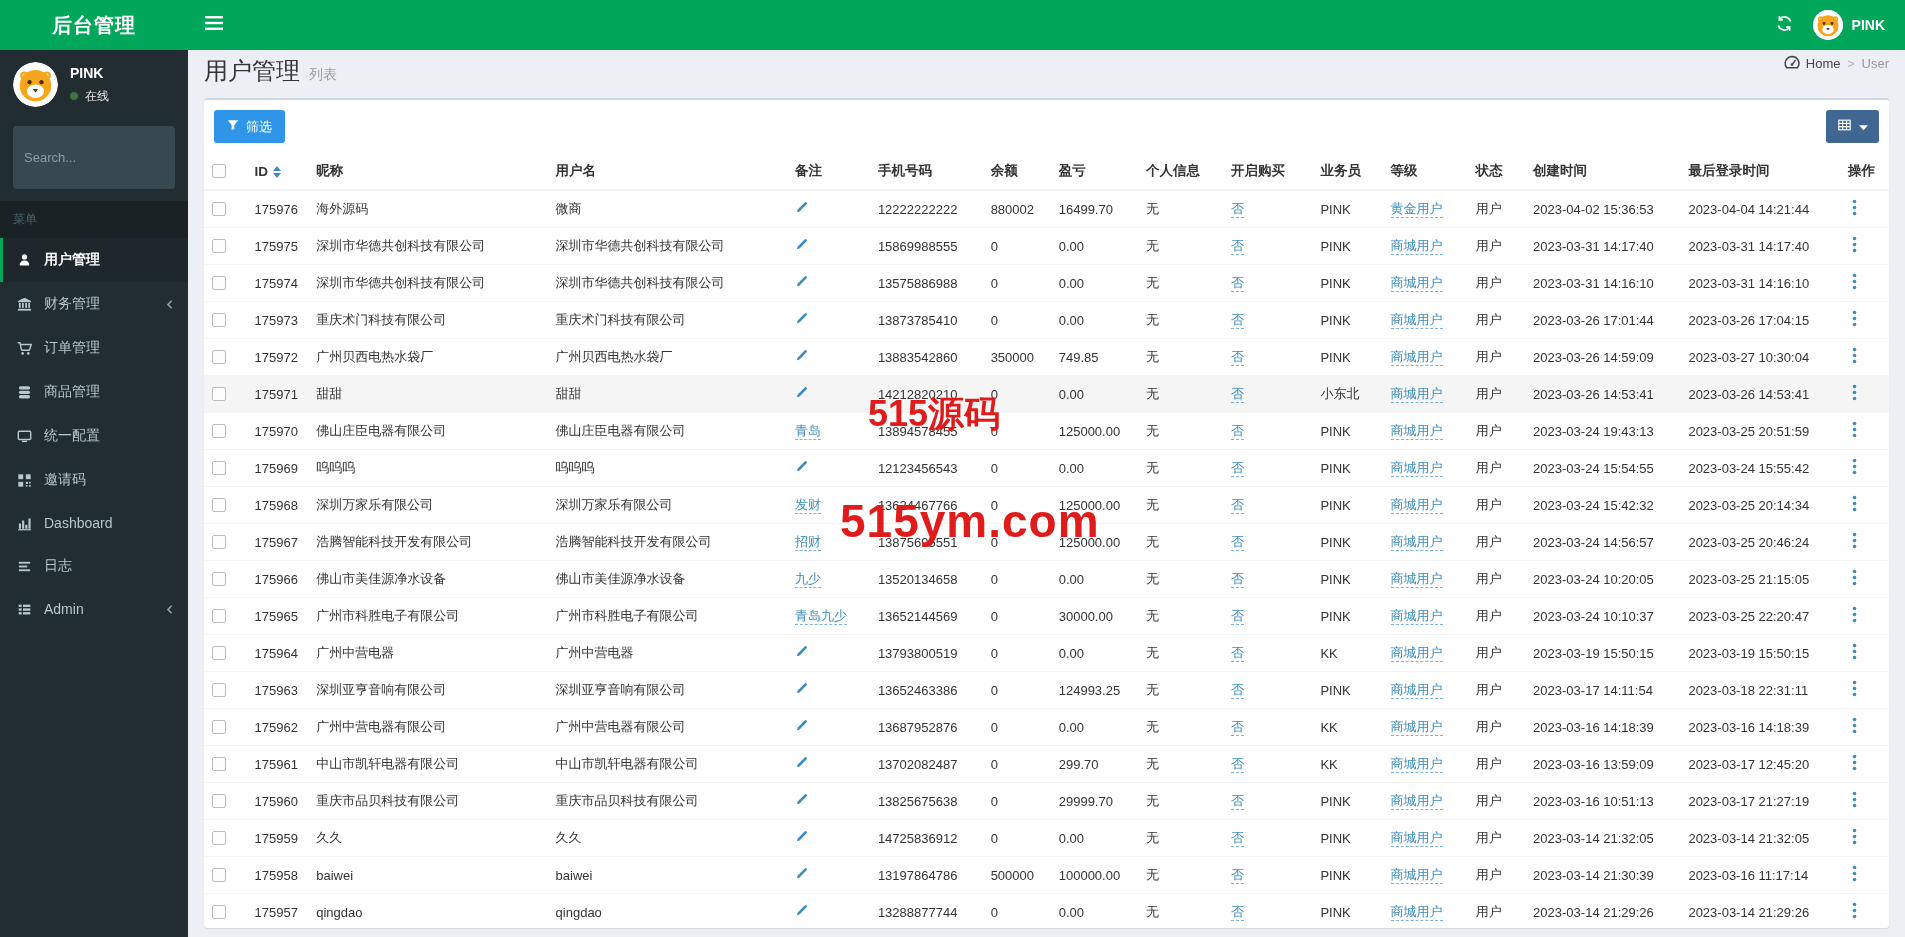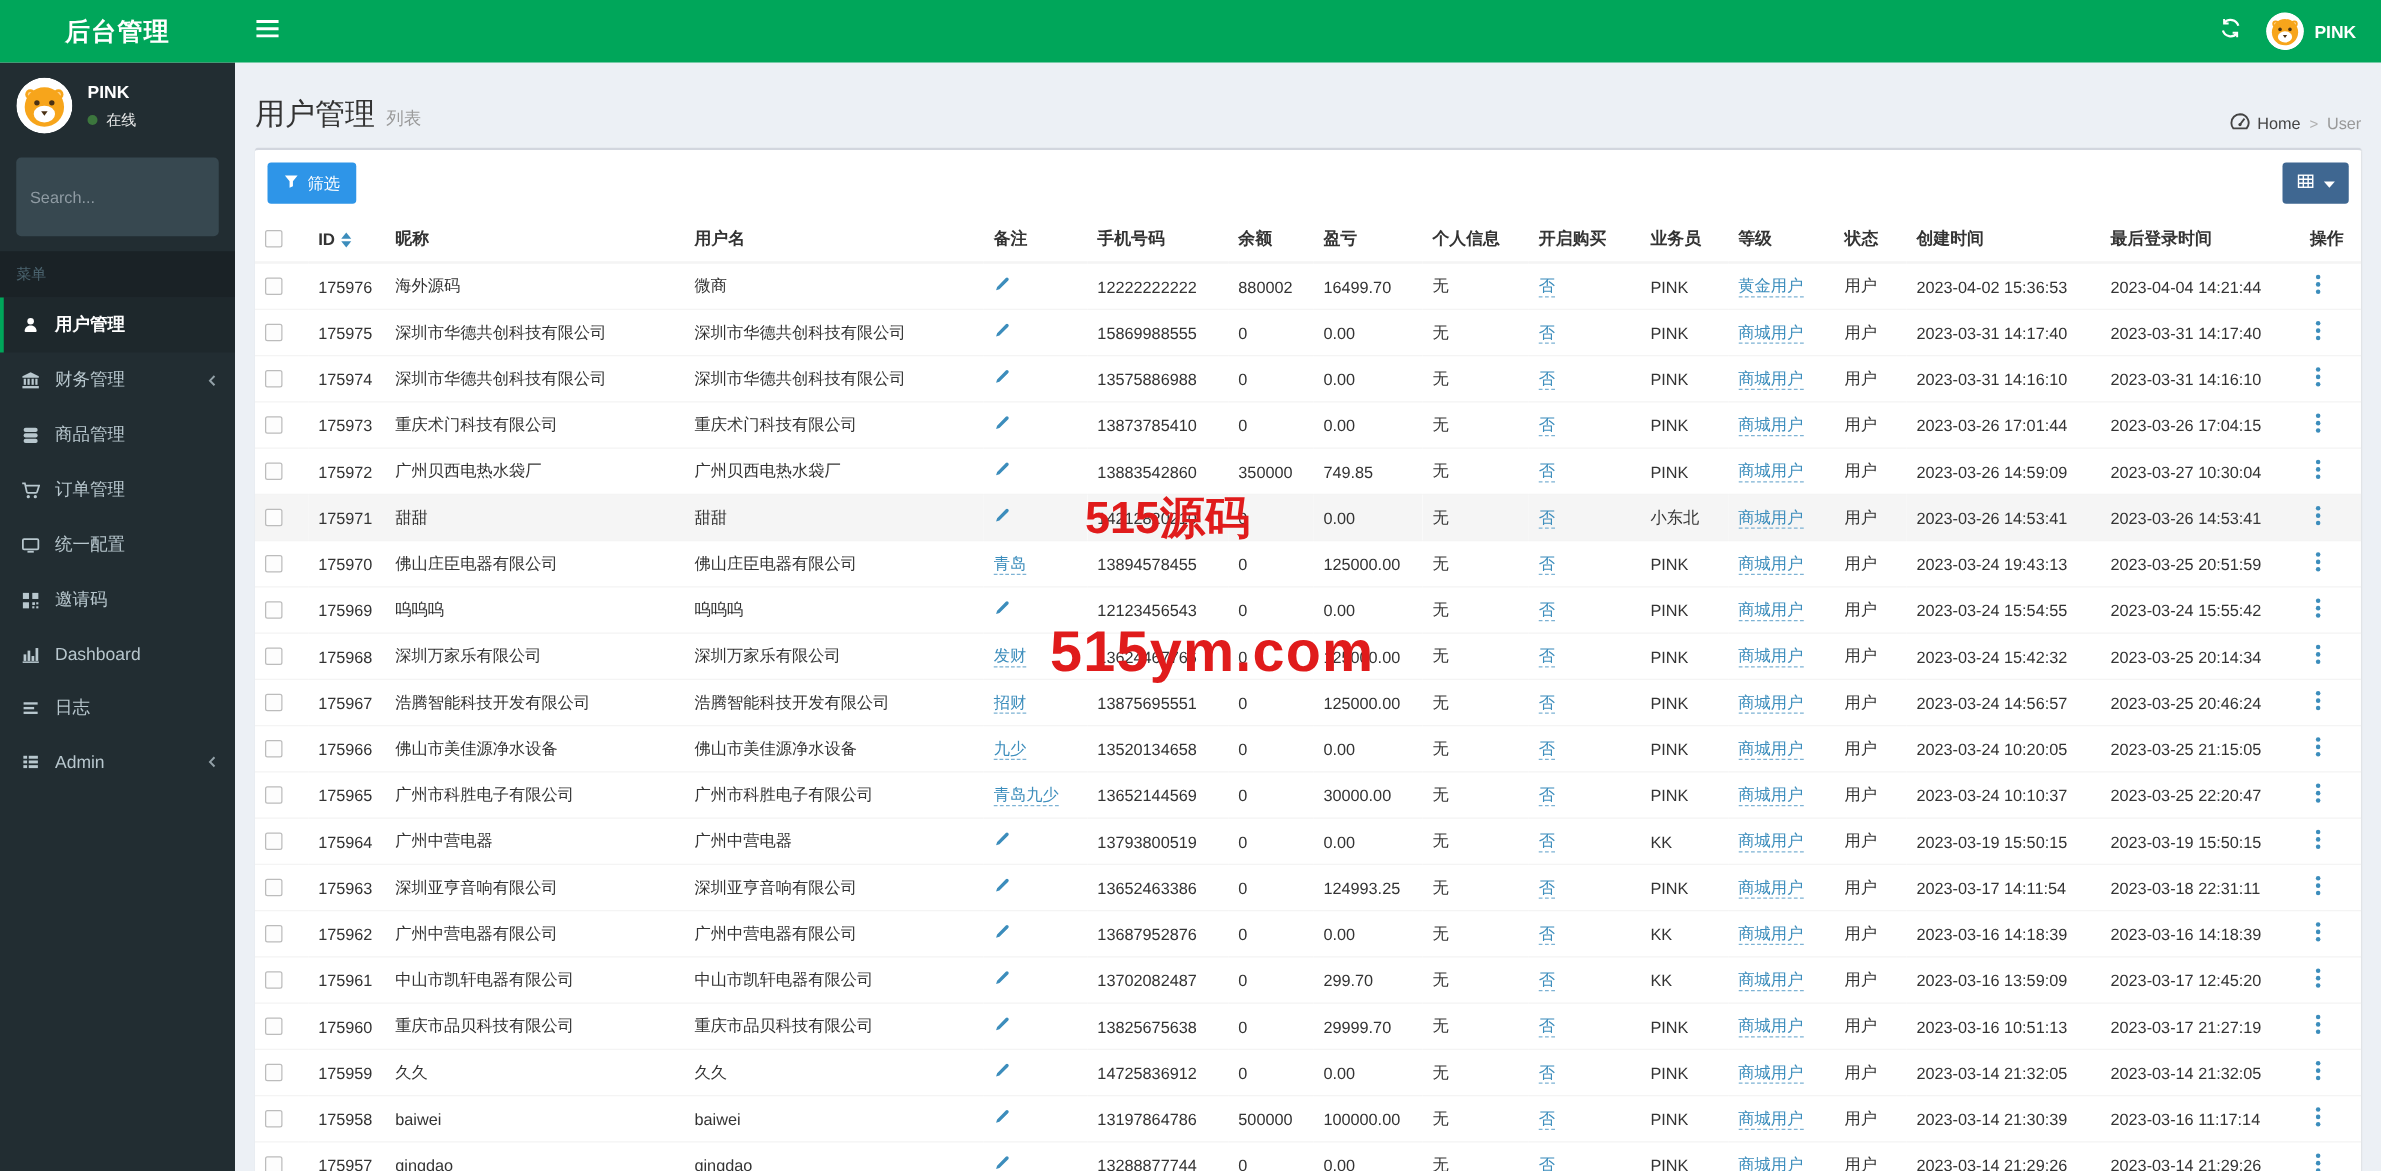--- a/index.html
+++ b/index.html
@@ -30,21 +30,21 @@
   .menu-label { background:#1a2226; color:#4b646f; font-size:12px; padding:10px 13px; }
   .menu { list-style:none; }
   .menu-item { display:flex; align-items:center; gap:11px; padding:13px 13px 13px 12px; border-left:3px solid transparent;
                color:#b8c7ce; font-size:14px; cursor:pointer; }
   .menu-item.active { background:#1e282c; border-left-color:#00a65a; color:#fff; font-weight:bold; }
   .mi-icon { width:18px; display:inline-flex; justify-content:center; align-items:center; }
   .mi-chevron { margin-left:auto; color:#93a1a8; display:inline-flex; }
 
   
   .content { position:absolute; top:50px; left:188px; right:0; bottom:0; background:#ecf0f5; overflow:hidden; }
-  .content-header { display:flex; align-items:flex-end; justify-content:space-between; padding:25px 16px 11px; }
+  .content-header { display:flex; align-items:flex-start; justify-content:space-between; padding:5px 16px 11px; }
   .page-title { font-size:24px; font-weight:normal; color:#333; }
   .page-sub { font-size:14px; color:#9a9a9a; margin-left:9px; }
   .breadcrumb { display:flex; align-items:center; gap:7px; font-size:13px; color:#444; }
   .bc-home { display:flex; align-items:center; gap:6px; color:#444; cursor:pointer; }
   .bc-sep { color:#b0b0b0; font-size:12px; }
   .bc-current { color:#999; }
 
   .box { background:#fff; margin:0 16px; border-top:2px solid #d2d6de; border-radius:3px;
          box-shadow:0 1px 1px rgba(0,0,0,.1); height:830px; overflow:hidden; }
   .box-header { display:flex; justify-content:space-between; padding:10px; }
@@ -160,37 +160,37 @@
         </span>
         <span class="mi-label">财务管理</span>
         <span class="mi-chevron">
           <svg width="10" height="11" viewBox="0 0 10 10" fill="none" stroke="currentColor" stroke-width="1.6">
             <path d="M6.6 1.3 3 5l3.6 3.7"></path>
           </svg>
         </span>
       </li>
       <li class="menu-item">
         <span class="mi-icon">
+          <svg width="15" height="15" viewBox="0 0 16 16">
+            <path d="M.8 1.8h2.3l1.6 7.3c.1.5.5.8 1 .8h6.8c.5 0 .9-.3 1-.8L15.2 3.8H4" fill="none" stroke="currentColor" stroke-width="1.5"></path>
+            <circle cx="6" cy="13.2" r="1.4" fill="currentColor"></circle>
+            <circle cx="12" cy="13.2" r="1.4" fill="currentColor"></circle>
+          </svg>
+        </span>
+        <span class="mi-label">订单管理</span>
+      </li>
+      <li class="menu-item">
+        <span class="mi-icon">
           <svg width="15" height="15" viewBox="0 0 16 16" fill="currentColor">
             <rect x="2" y="1.3" width="12" height="3.6" rx="1.8"></rect>
             <rect x="2" y="6" width="12" height="3.6" rx="1.8"></rect>
             <rect x="2" y="10.7" width="12" height="3.6" rx="1.8"></rect>
           </svg>
         </span>
         <span class="mi-label">商品管理</span>
-      </li>
-      <li class="menu-item">
-        <span class="mi-icon">
-          <svg width="15" height="15" viewBox="0 0 16 16">
-            <path d="M.8 1.8h2.3l1.6 7.3c.1.5.5.8 1 .8h6.8c.5 0 .9-.3 1-.8L15.2 3.8H4" fill="none" stroke="currentColor" stroke-width="1.5"></path>
-            <circle cx="6" cy="13.2" r="1.4" fill="currentColor"></circle>
-            <circle cx="12" cy="13.2" r="1.4" fill="currentColor"></circle>
-          </svg>
-        </span>
-        <span class="mi-label">订单管理</span>
       </li>
       <li class="menu-item">
         <span class="mi-icon">
           <svg width="15" height="15" viewBox="0 0 16 16">
             <rect x="1.4" y="2.4" width="13.2" height="8.8" rx="1" fill="none" stroke="currentColor" stroke-width="1.5"></rect>
             <rect x="5.3" y="12.4" width="5.4" height="1.6" fill="currentColor"></rect>
           </svg>
         </span>
         <span class="mi-label">统一配置</span>
       </li>

